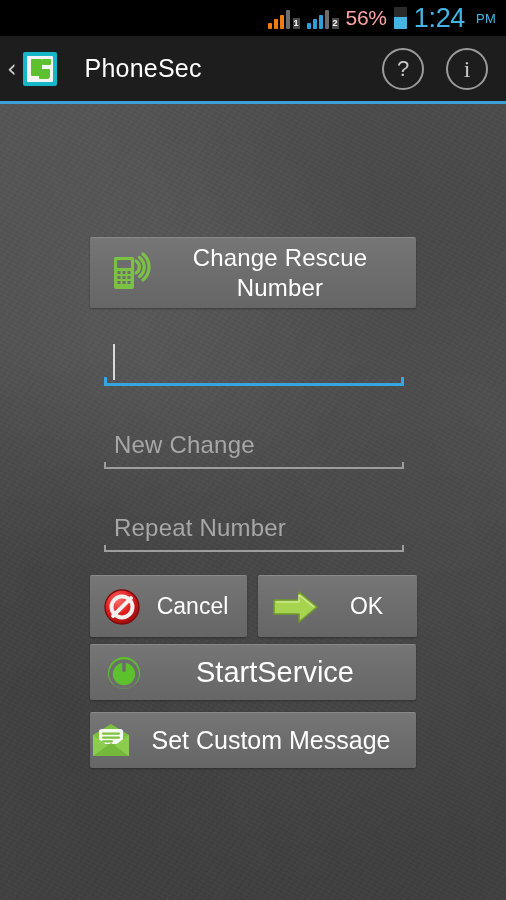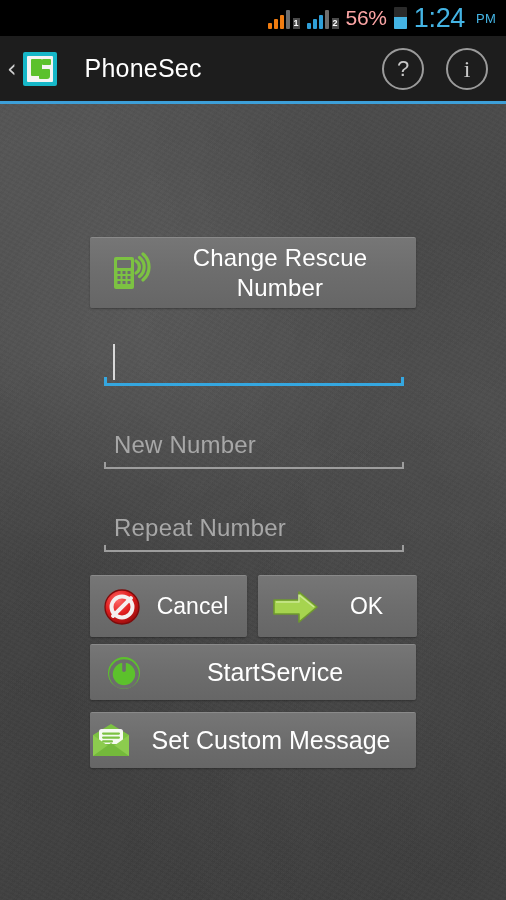--- a/index.html
+++ b/index.html
@@ -209,21 +209,21 @@
 
   
   #btn-cancel { left: 90px; top: 471px; width: 157px; height: 62px; padding-left: 10px; }
   #btn-ok     { left: 258px; top: 471px; width: 159px; height: 62px; padding-left: 12px; }
   #btn-cancel .btn-label, #btn-ok .btn-label {
     flex: 1 1 auto; text-align: center; font-size: 23px; padding-right: 6px;
   }
 
   
   #btn-startservice { left: 90px; top: 540px; width: 326px; height: 56px; padding-left: 14px; }
-  #btn-startservice .btn-label { flex: 1 1 auto; text-align: center; font-size: 25px; padding-right: 10px; }
+  #btn-startservice .btn-label { flex: 1 1 auto; text-align: center; font-size: 29px; padding-right: 10px; }
 
   
   #btn-custom-msg { left: 90px; top: 608px; width: 326px; height: 56px; }
   #btn-custom-msg .btn-label { flex: 1 1 auto; text-align: center; font-size: 25px; padding-right: 6px; }
 
   .icon-slot { flex: 0 0 auto; display: flex; align-items: center; justify-content: center; }
 </style>
 </head>
 <body>
 
@@ -307,21 +307,21 @@
         <div>Number</div>
       </div>
     </div>
 
     <div class="field focused" id="field-current">
       <div class="caret"></div>
       <div class="underline"></div>
     </div>
 
     <div class="field" id="field-new">
-      <div class="ph">New Number</div>
+      <div class="ph">New Change</div>
       <div class="underline"></div>
     </div>
 
     <div class="field" id="field-repeat">
       <div class="ph">Repeat Number</div>
       <div class="underline"></div>
     </div>
 
     <div class="btn" id="btn-cancel">
       <div class="icon-slot">

